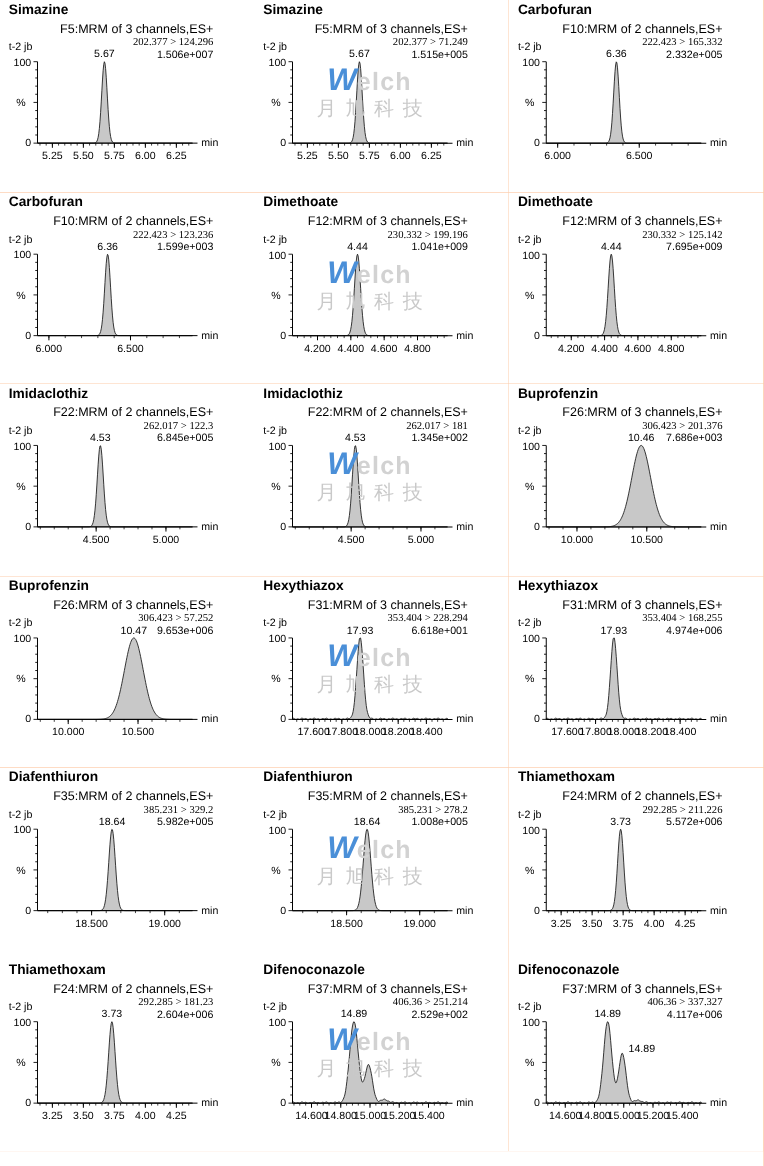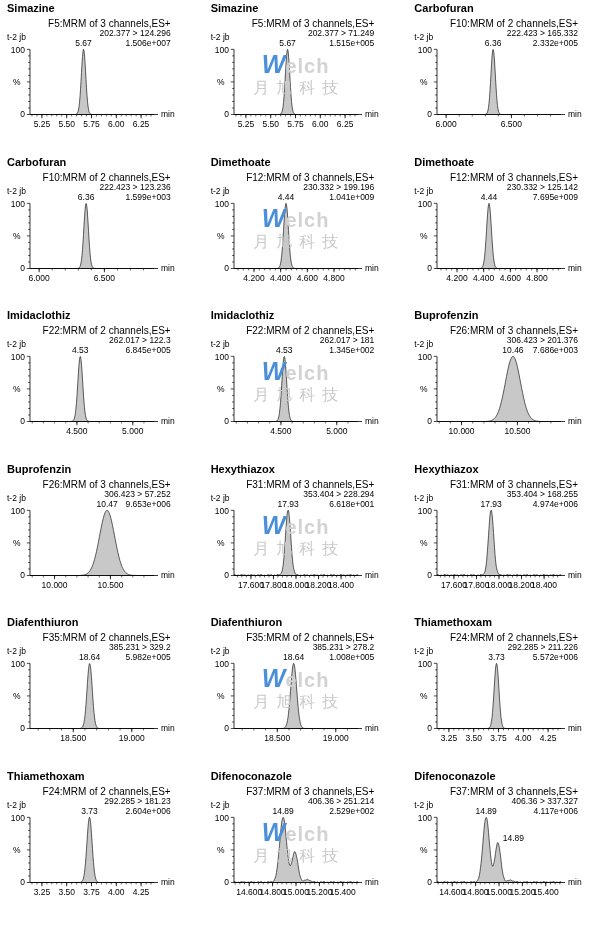--- a/index.html
+++ b/index.html
@@ -25,21 +25,21 @@
   .panel .sample{
     position:absolute;top:32px;left:7px;
     font-size:8.5px;white-space:nowrap;
   }
   .panel .info1{
     position:absolute;top:18px;right:33px;
     font-size:10px;text-align:right;white-space:nowrap;
   }
   .panel .info2{
     position:absolute;top:28px;right:33px;
-    font-size:8.5px;text-align:right;white-space:nowrap;
+    font-size:8.5px;text-align:right;white-space:nowrap;font-family:Liberation Serif, serif;
   }
   .panel .intensity{
     position:absolute;top:38px;right:33px;
     font-size:8.5px;text-align:right;white-space:nowrap;
   }
   .panel svg.plot{
     position:absolute;left:0;top:0;width:100%;height:100%;
   }
   .watermark{
     position:absolute;left:28px;top:52px;width:128px;

